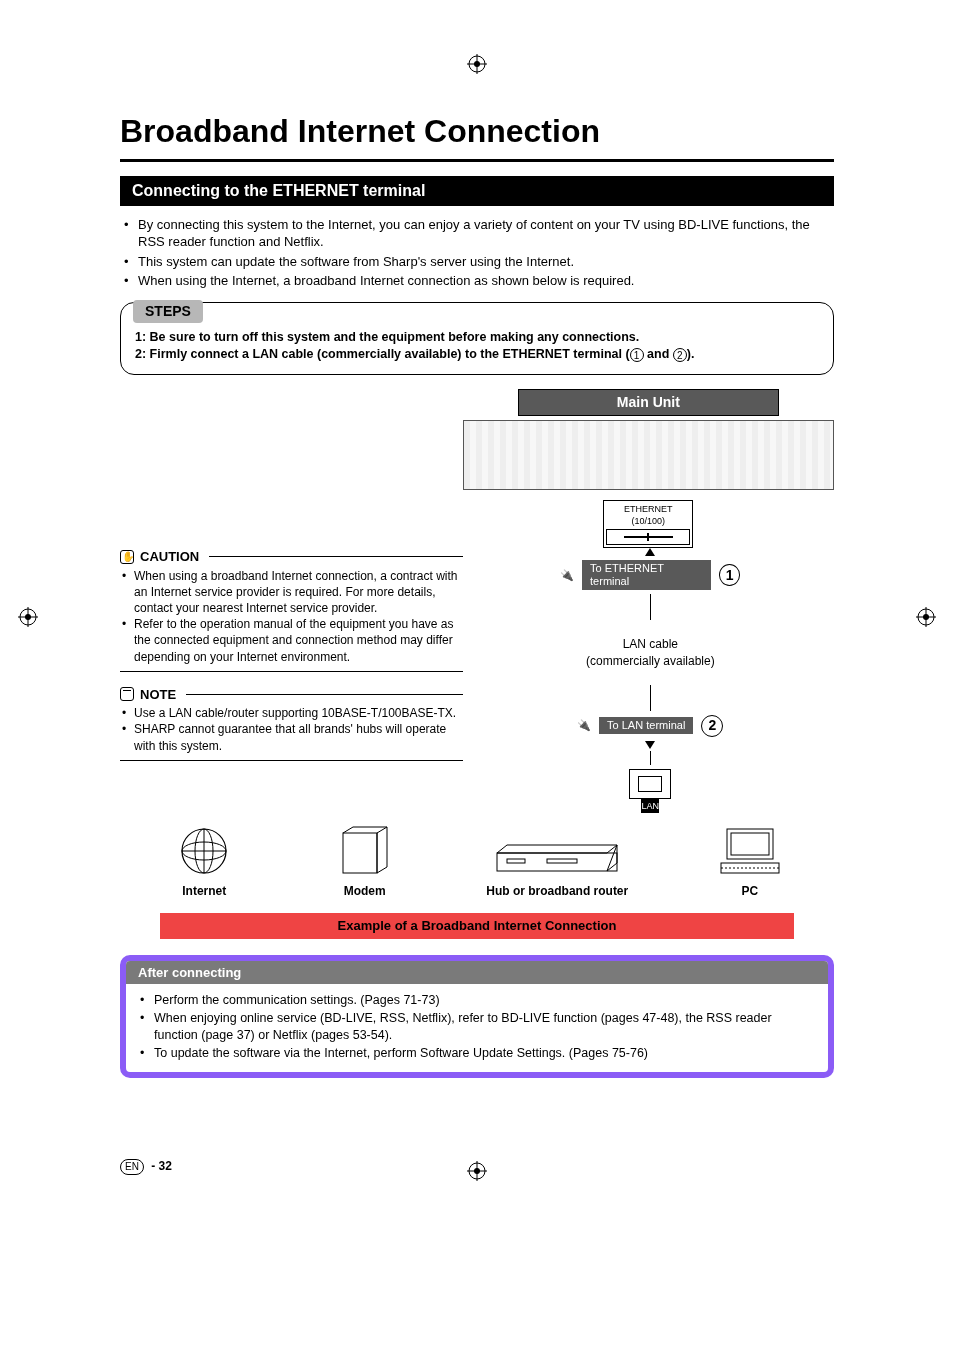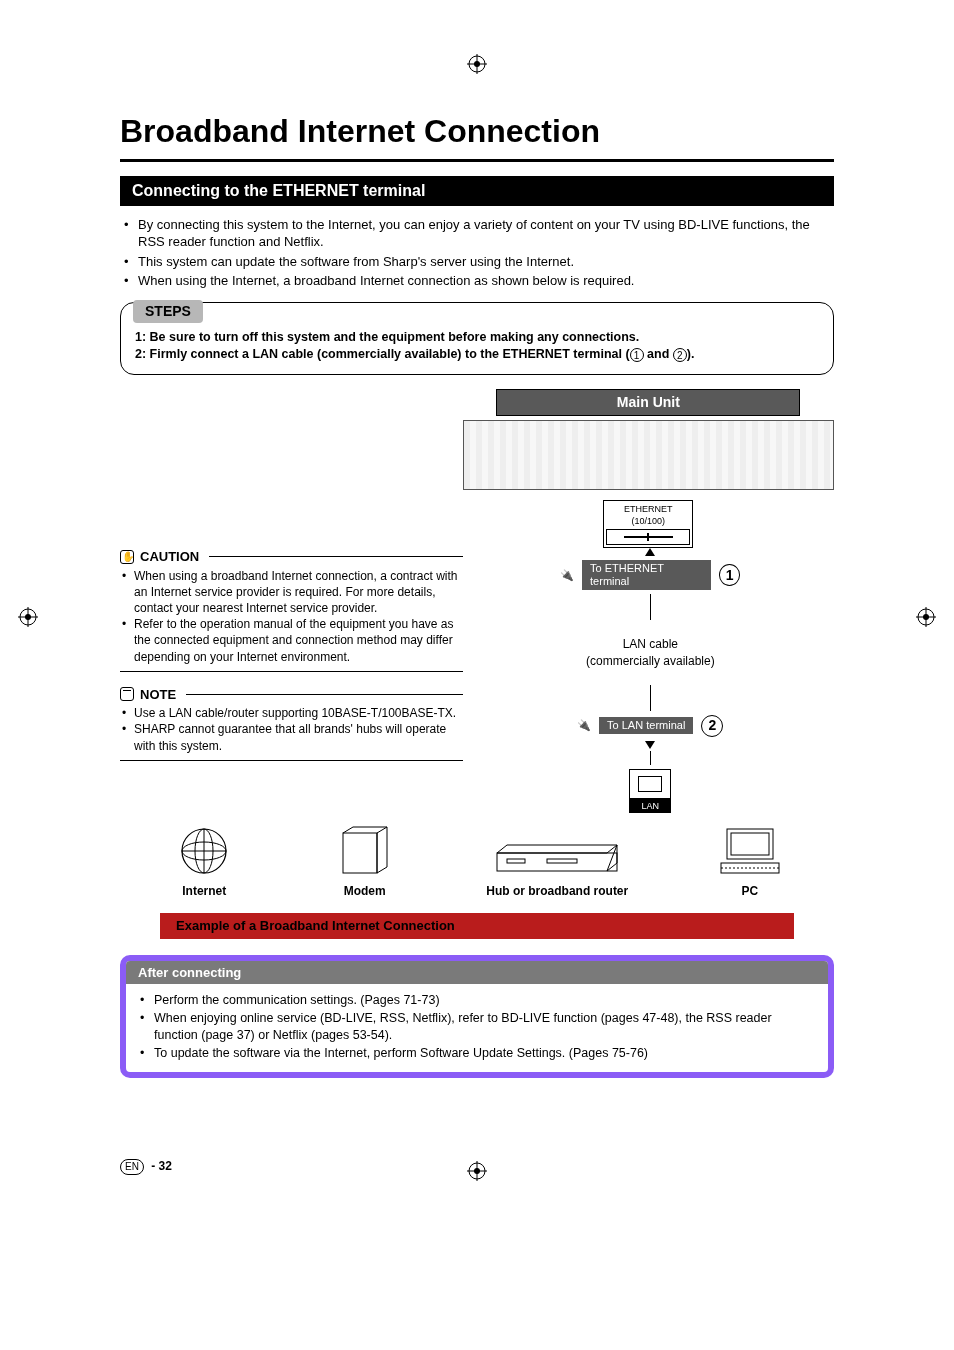--- a/index.html
+++ b/index.html
@@ -145,21 +145,21 @@
     font-size: 11px;
   }
   .main-unit-bar {
     background:#595959;
     color:#fff;
     text-align:center;
     font-weight:bold;
     font-size:14px;
     padding:3px 0;
     border:1px solid #000;
-    width: 304px;
+    width: 261px;
     margin: 0 auto 4px auto;
   }
   .unit-box {
     border:1px solid #555;
     height:70px;
     background: repeating-linear-gradient(90deg,#eee,#eee 6px,#f7f7f7 6px,#f7f7f7 12px);
     position:relative;
     margin-bottom:10px;
   }
   .eth-port {
@@ -226,38 +226,38 @@
     position:relative;
   }
   .lan-port::after{
     content:"";
     position:absolute;
     left:8px;right:8px;top:6px;bottom:6px;
     border:1px solid #000;
   }
   .lan-port-lbl{
     text-align:center;font-size:9px;background:#000;color:#fff;
-    width:42px;margin:0 auto;padding:1px 0;
+    width:18px;margin:0 auto;padding:1px 0;
   }
   .devices-row{
     display:flex;
     align-items:flex-end;
     justify-content:space-between;
     margin-top:8px;
     padding:0 4px;
   }
   .dev{
     text-align:center;
     flex:1;
   }
   .dev svg{display:block;margin:0 auto 4px auto;}
   .dev-label{font-weight:bold;font-size:12px;}
   .example-bar{
-    background:#b91c1c;
-    text-align:left;
+    background:#ef4444;
+    text-align:center;
     font-weight:bold;
     font-size:13px;
     padding:4px 16px;
     margin:14px 40px 16px 40px;
   }
   .after-box{
     border:6px solid #8b5cf6;
     border-radius:10px;
     overflow:hidden;
     margin-top:4px;

